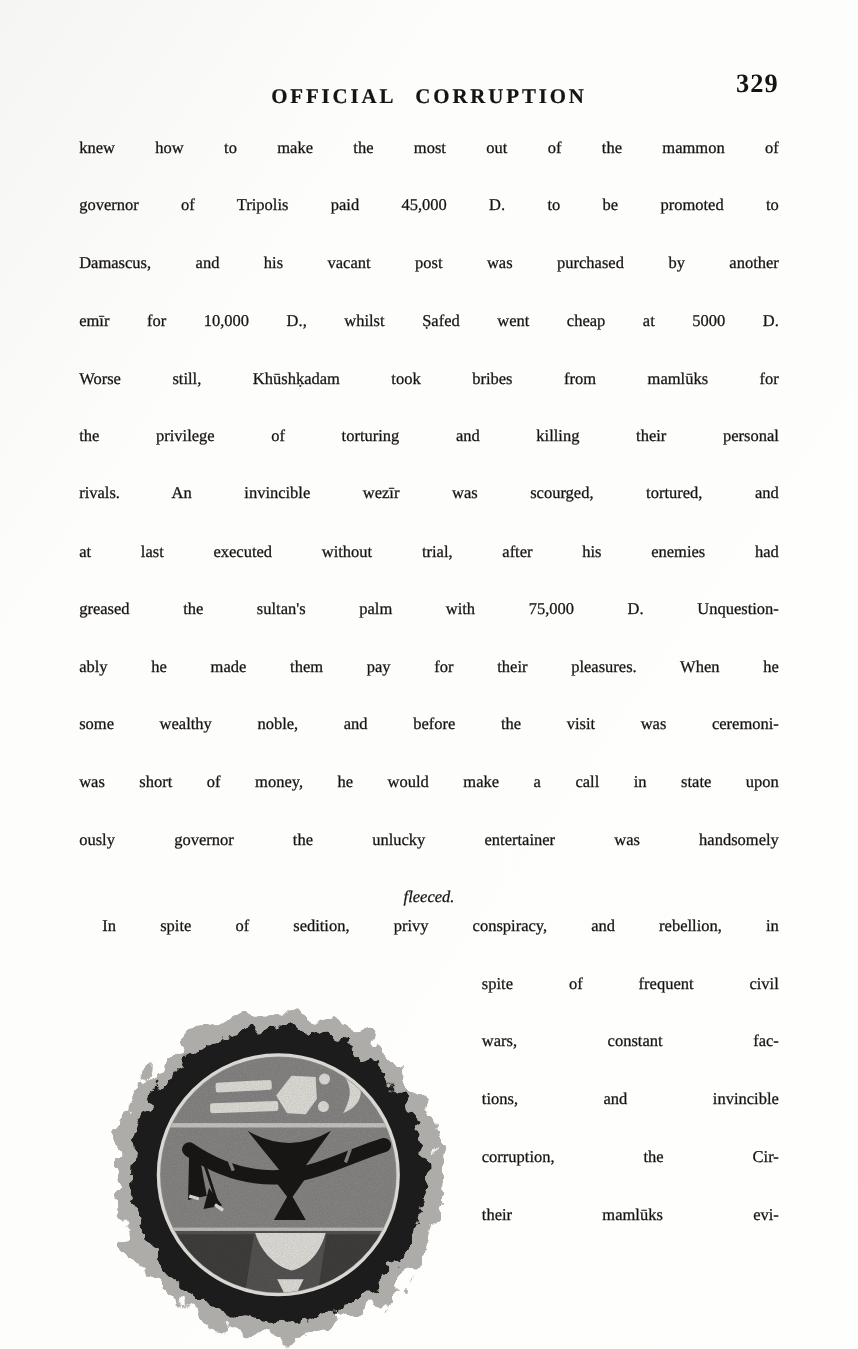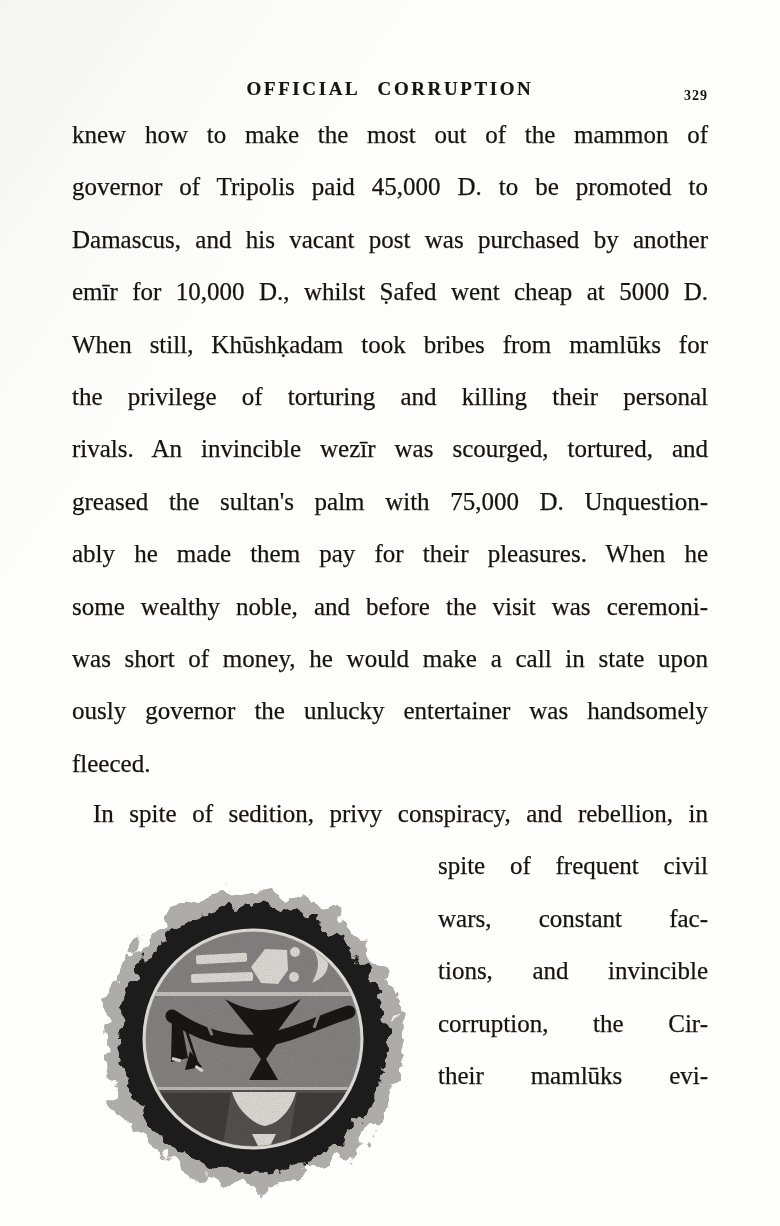--- a/index.html
+++ b/index.html
@@ -26,38 +26,38 @@
   .header-title{
     text-align:center;
     font-size:19px;
     font-weight:bold;
     letter-spacing:2.6px;
     word-spacing:11px;
     -webkit-text-stroke:.2px #1a1713;
   }
   .page-number{
     position:absolute;
-    right:0;top:88px;
-    font-size:14px;
+    right:0;top:64px;
+    font-size:24px;
     font-weight:bold;
     letter-spacing:1px;
     text-align:right;
   }
   
   .bodytext{ margin-top:14px; }
   .tline{
-    font-size:25px;
+    font-size:15px;
     line-height:26.2px;
     white-space:normal;
     -webkit-text-stroke:.25px #1c1813;
   }
   .jline{ text-align:justify; }
   .jline::after{ content:""; display:inline-block; width:100%; height:0; }
-  .lline{ text-align:left; }
-  .indent{ text-indent:21px;margin-top:24px; }
+  .lline{ text-align:center;font-style:italic; }
+  .indent{ text-indent:21px; }
   
   .wrap-row{
     display:flex;
     align-items:flex-start;
   }
   .figure-block{
     width:352px;
     flex:0 0 352px;
   }
   .emblem-wrap{ margin-left:3px; }
@@ -75,23 +75,24 @@
   <div class="running-header">
     <div class="header-title">OFFICIAL CORRUPTION</div>
     <div class="page-number">329</div>
   </div>
 
   <div class="bodytext">
       <div class="tline jline">knew how to make the most out of the mammon of</div>
       <div class="tline jline">governor of Tripolis paid 45,000 D. to be promoted to</div>
       <div class="tline jline">Damascus, and his vacant post was purchased by another</div>
       <div class="tline jline">emīr for 10,000 D., whilst Ṣafed went cheap at 5000 D.</div>
-      <div class="tline jline">When still, Khūshḳadam took bribes from mamlūks for</div>
+      <div class="tline jline">Worse still, Khūshḳadam took bribes from mamlūks for</div>
       <div class="tline jline">the privilege of torturing and killing their personal</div>
       <div class="tline jline">rivals.  An invincible wezīr was scourged, tortured, and</div>
+      <div class="tline jline">at last executed without trial, after his enemies had</div>
       <div class="tline jline">greased the sultan's palm with 75,000 D.  Unquestion-</div>
       <div class="tline jline">ably he made them pay for their pleasures.  When he</div>
       <div class="tline jline">some wealthy noble, and before the visit was ceremoni-</div>
       <div class="tline jline">was short of money, he would make a call in state upon</div>
       <div class="tline jline">ously governor the unlucky entertainer was handsomely</div>
       <div class="tline lline">fleeced.</div>
       <div class="tline jline indent">In spite of sedition, privy conspiracy, and rebellion, in</div>
     </div>
 
   <div class="wrap-row">

